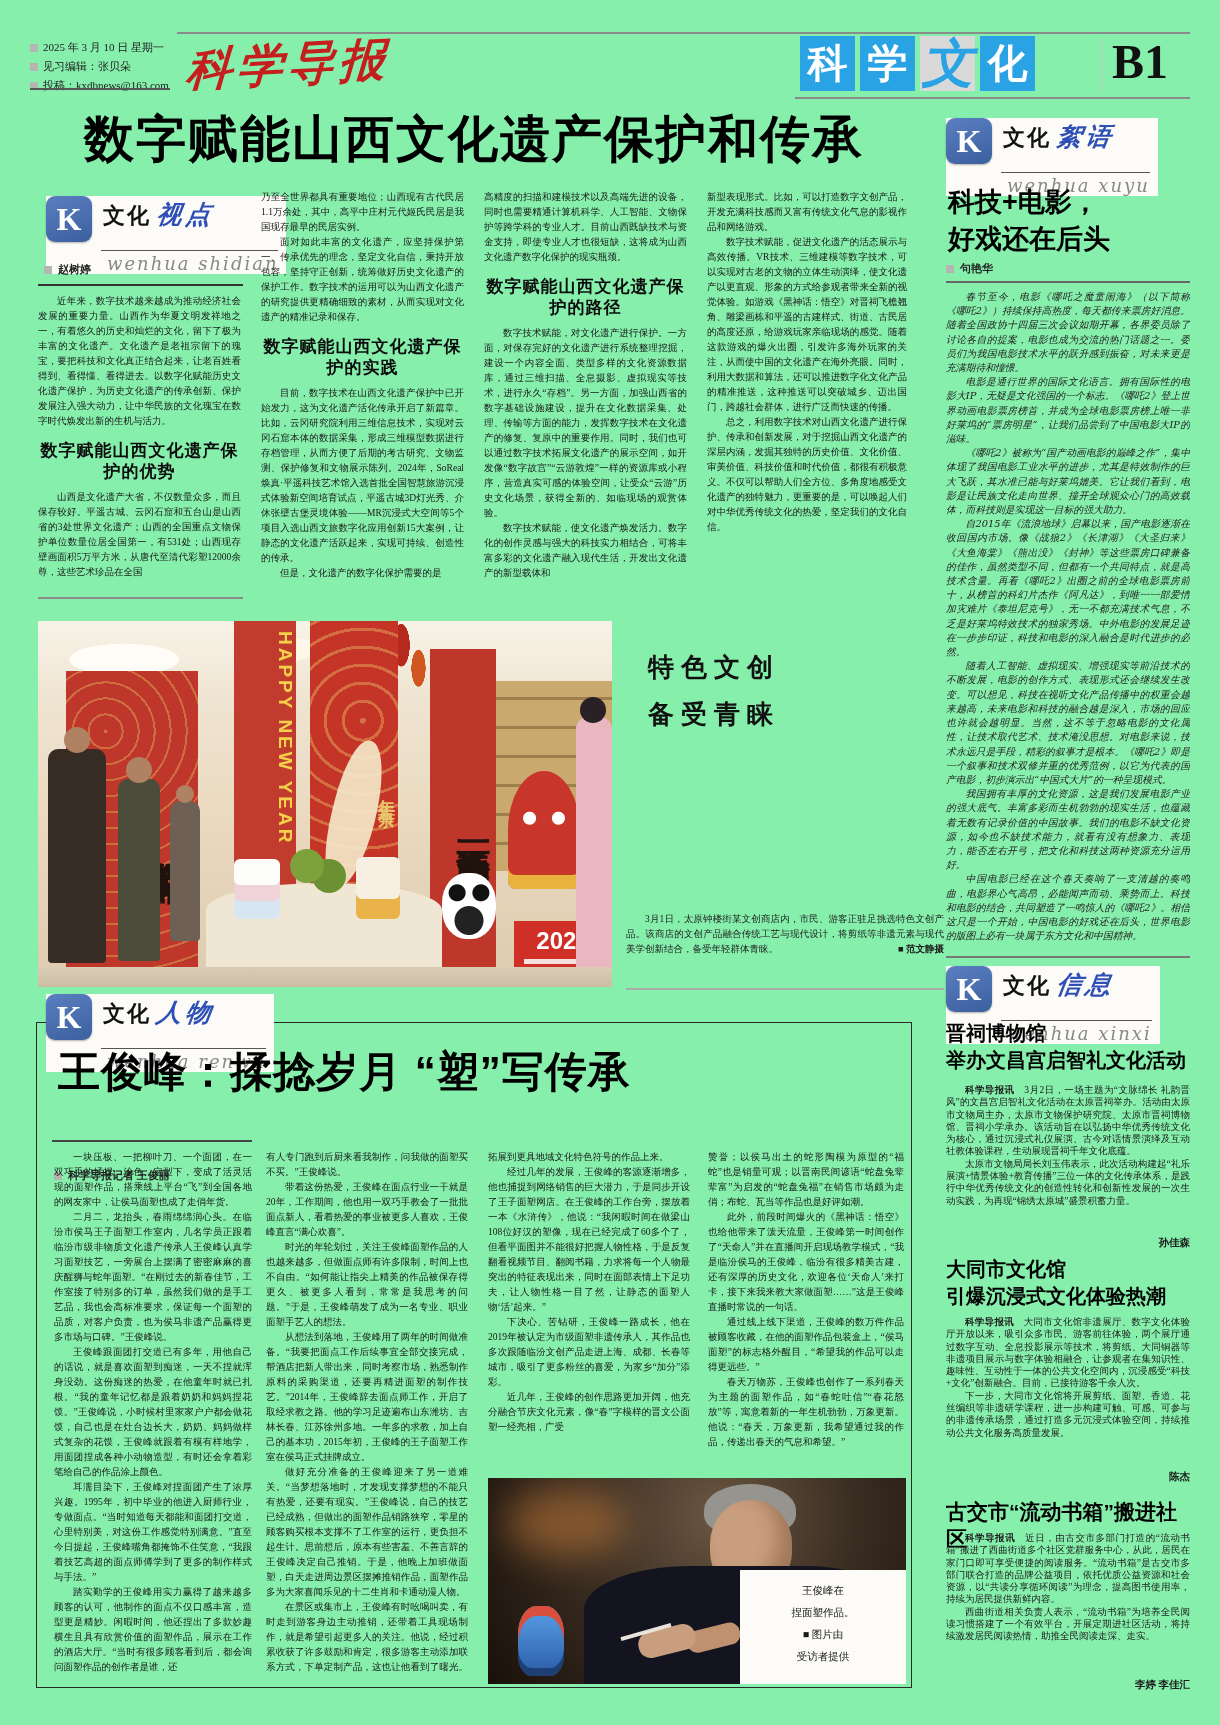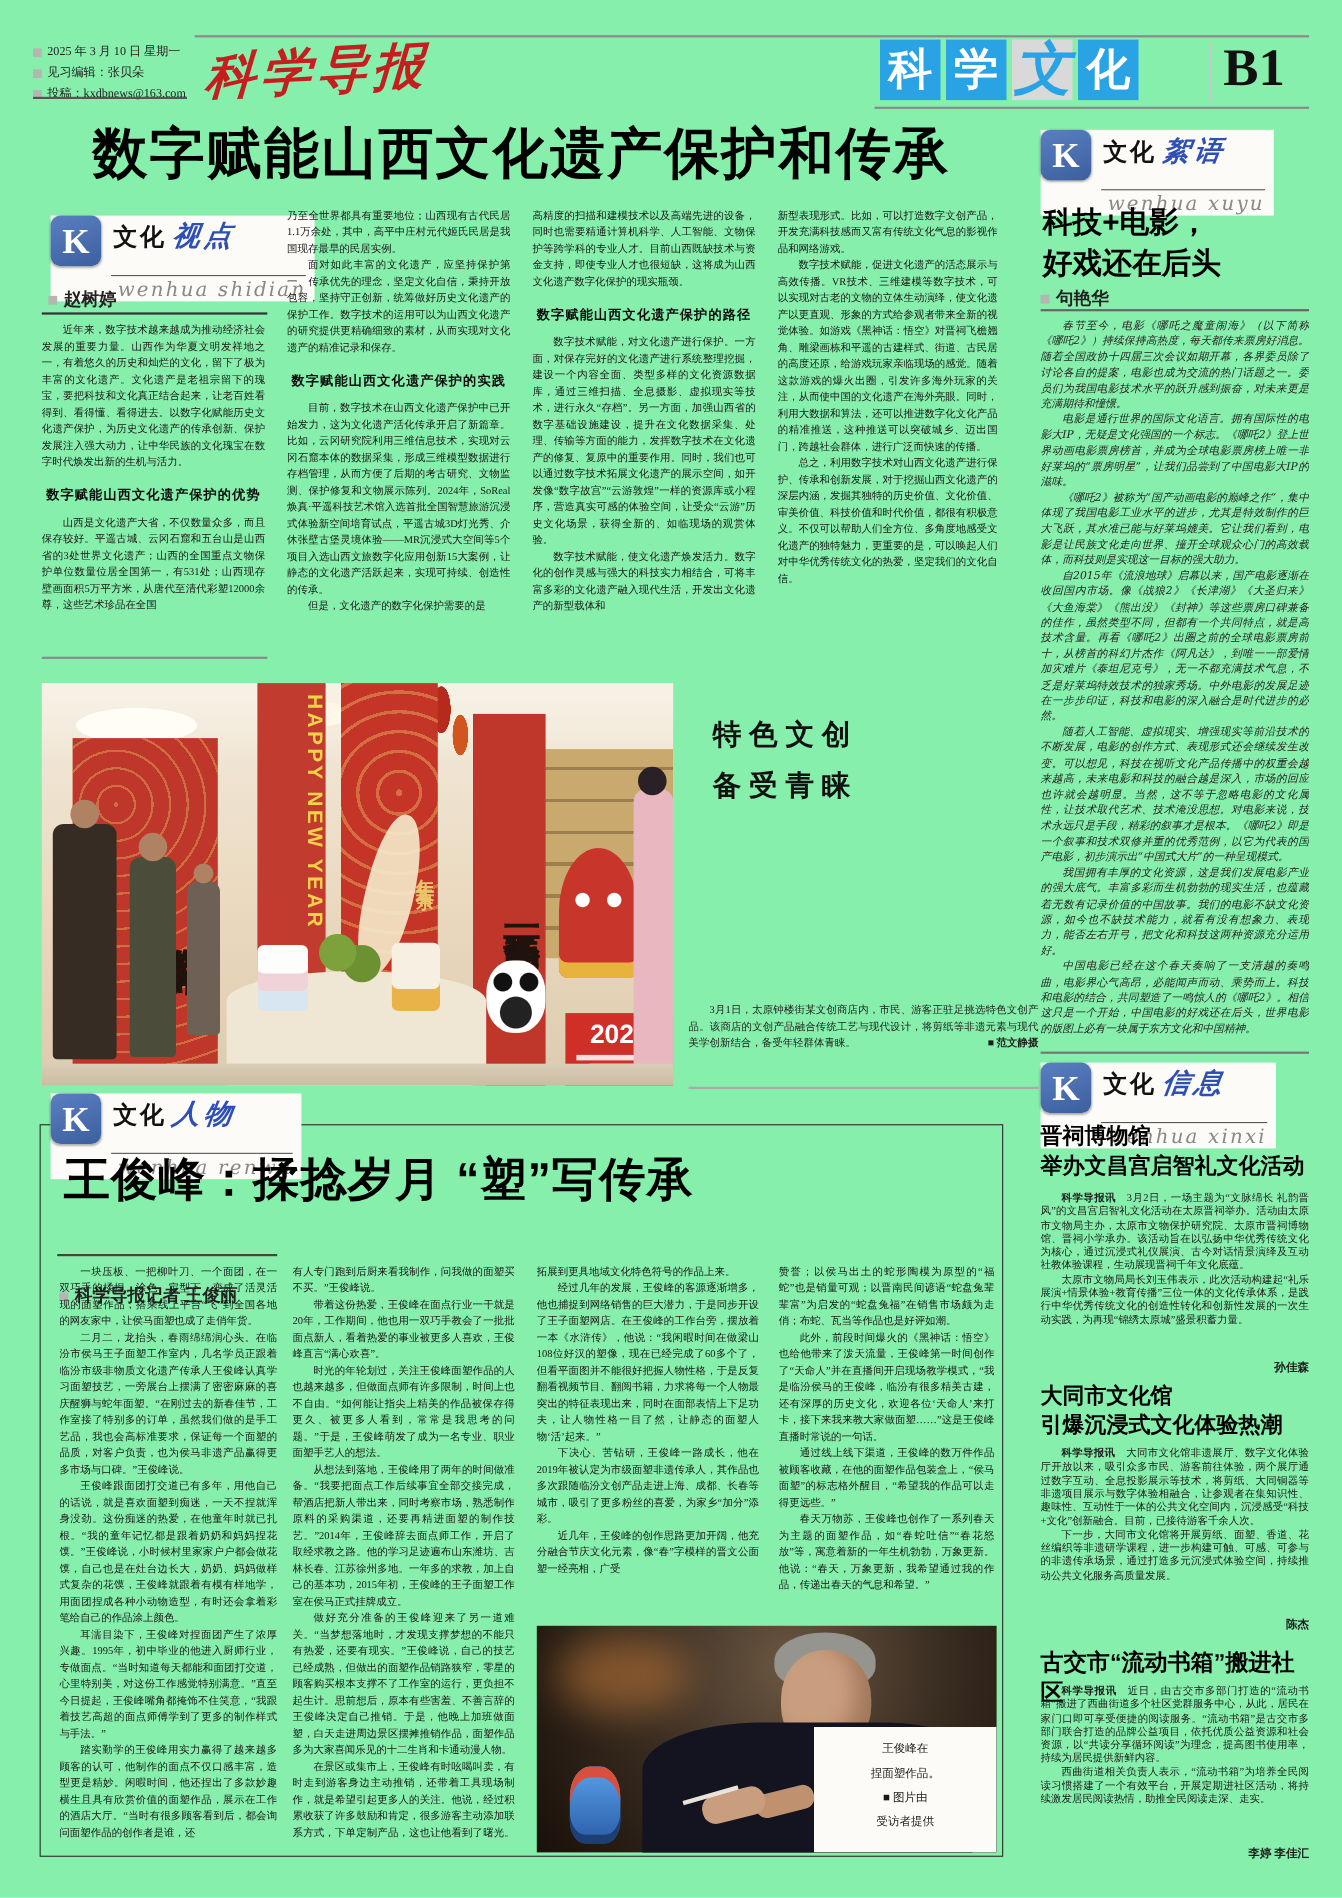--- a/index.html
+++ b/index.html
@@ -24,26 +24,26 @@
   .kbox{width:46px;height:46px;border-radius:9px;background:linear-gradient(160deg,#5a7fc0,#3c5f9e);
         color:#fff;text-align:center;font-family:"Liberation Serif",serif;font-weight:bold;
         font-size:32px;line-height:46px;flex:0 0 auto;box-shadow:0 1px 2px rgba(0,0,0,.3);}
   .kright{padding-top:2px;}
   .krow{display:flex;align-items:baseline;gap:6px;border-bottom:1.5px solid #555;padding:0 14px 19px 2px;}
   .klabel{font-size:22px;font-weight:bold;color:#111;letter-spacing:2px;}
   .kscript{font-size:25px;font-weight:bold;font-style:italic;color:#2e4fb5;letter-spacing:4px;
            font-family:"DejaVu Serif",serif;transform:skewX(-8deg);}
   .kpinyin{font-size:18px;font-style:italic;color:#888;letter-spacing:2px;padding:2px 0 0 6px;
            font-family:"DejaVu Serif",serif;}
-  .byline{position:absolute;display:flex;gap:6px;align-items:center;font-size:16px;font-weight:bold;color:#222;}
+  .byline{position:absolute;display:flex;gap:6px;align-items:center;font-size:11px;font-weight:bold;color:#222;}
   
   .ncol{position:absolute;font-size:9.5px;line-height:15px;text-align:justify;overflow:hidden;color:#161616;}
   .ncol p.para{margin:0;text-indent:2em;}
   .ncol p.para.ni{text-indent:0;}
-  .subhead{font-family:"Liberation Sans",sans-serif;font-weight:bold;font-size:12px;line-height:21px;
+  .subhead{font-family:"Liberation Sans",sans-serif;font-weight:bold;font-size:17px;line-height:21px;
            text-align:center;margin:11px 0 8px;letter-spacing:1px;color:#0c0c0c;}
   .sig{text-align:right;margin-top:-15px;font-weight:bold;}
   
   #lead-headline{left:38px;top:106px;width:872px;text-align:center;font-family:"Liberation Sans",sans-serif;
                  font-weight:900;font-size:50px;letter-spacing:2px;color:#000;white-space:nowrap;}
   #essay-title{left:948px;top:184px;width:244px;font-family:"Liberation Sans",sans-serif;font-weight:900;
                font-size:27px;line-height:37px;color:#000;}
   #profile-headline{left:58px;top:1044px;font-family:"Liberation Sans",sans-serif;font-weight:900;
                     font-size:42px;letter-spacing:1px;color:#000;white-space:nowrap;}
   .newstitle{position:absolute;width:246px;font-family:"Liberation Sans",sans-serif;font-weight:900;

